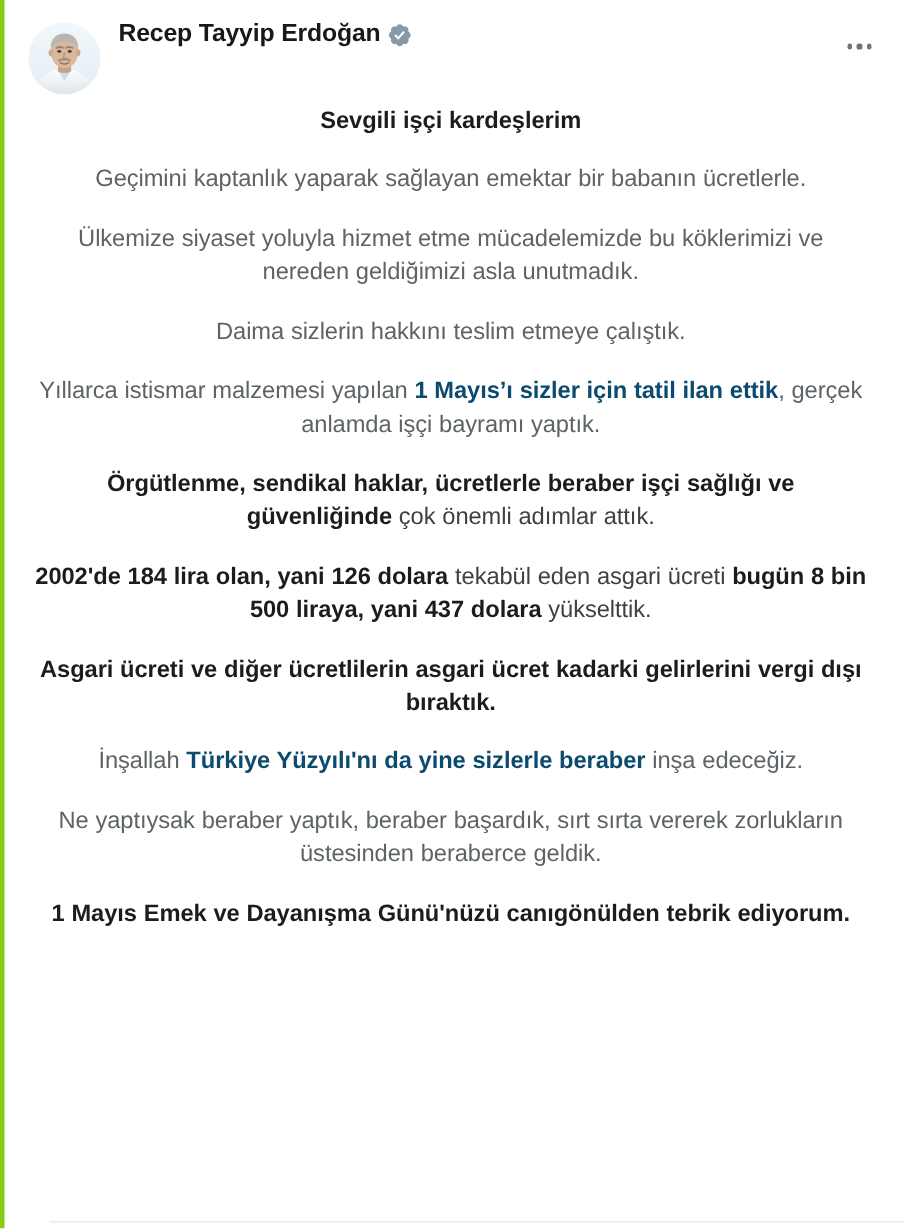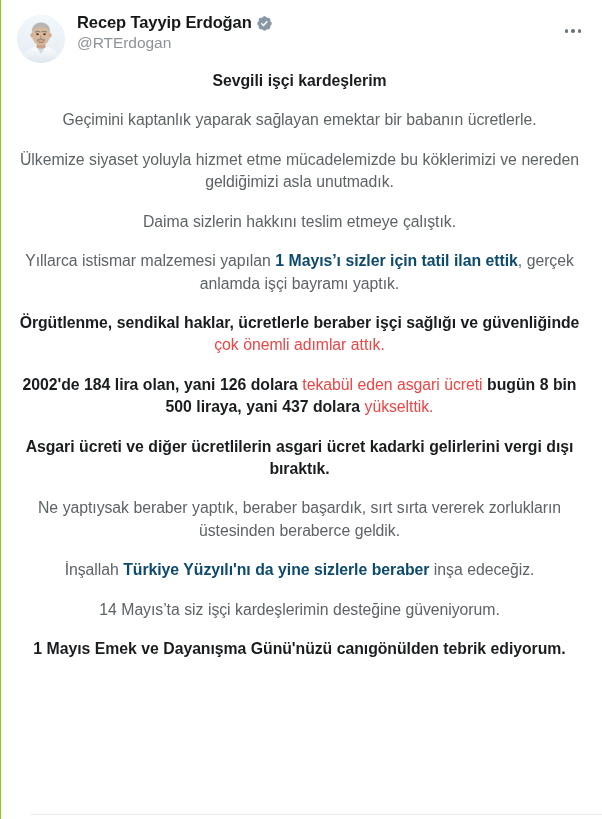--- a/index.html
+++ b/index.html
@@ -14,21 +14,21 @@
     font-family: "Liberation Sans", "DejaVu Sans", sans-serif;
     -webkit-font-smoothing: antialiased;
   }
 
   .tweet-card {
     position: relative;
     box-sizing: border-box;
     width: 602px;
     height: 819px;
     background: #ffffff;
-    border-left: 1px solid #84cc16;
+    border-left: 3px solid #84cc16;
     padding: 0;
   }
 
   
   .tweet-header {
     display: flex;
     align-items: flex-start;
     padding: 14px 14px 0 16px;
     height: 56px;
     box-sizing: border-box;
@@ -115,21 +115,21 @@
   .para.bold {
     font-weight: 700;
     color: #1a1d1f;
   }
   .para b {
     font-weight: 700;
     color: #0c4a6e;
   }
   .para.bold n {
     font-weight: 400;
-    color: #ef4444;
+    color: #404040;
   }
 
   .bottom-divider {
     position: absolute;
     left: 30px;
     right: 0;
     bottom: 4px;
     height: 1px;
     background: #e7eaec;
   }
@@ -188,39 +188,37 @@
 
     <div class="identity">
       <div class="identity-line">
         <span class="display-name">Recep Tayyip Erdoğan</span>
         <span class="verified-badge">
           <svg viewBox="0 0 22 22" xmlns="http://www.w3.org/2000/svg" aria-hidden="true">
             <path fill="#8899a6" d="M20.396 11c-.018-.646-.215-1.275-.57-1.816-.354-.54-.852-.972-1.438-1.246.223-.607.27-1.264.14-1.897-.131-.634-.437-1.218-.882-1.687-.47-.445-1.053-.75-1.687-.882-.633-.13-1.29-.083-1.897.14-.273-.587-.704-1.086-1.245-1.44S11.647 1.62 11 1.604c-.646.017-1.273.213-1.813.568s-.969.854-1.24 1.44c-.608-.223-1.267-.272-1.902-.14-.635.13-1.22.436-1.69.882-.445.47-.749 1.055-.878 1.688-.13.633-.08 1.29.144 1.896-.587.274-1.087.705-1.443 1.245-.356.54-.555 1.17-.574 1.817.02.647.218 1.276.574 1.817.356.54.856.972 1.443 1.245-.224.606-.274 1.263-.144 1.896.13.634.433 1.218.877 1.688.47.443 1.054.747 1.687.878.633.132 1.29.084 1.897-.136.274.586.705 1.084 1.246 1.439.54.354 1.17.551 1.816.569.647-.016 1.276-.213 1.817-.567s.972-.854 1.245-1.44c.604.239 1.266.296 1.903.164.636-.132 1.22-.447 1.68-.907.46-.46.776-1.044.908-1.681s.075-1.299-.165-1.903c.586-.274 1.084-.705 1.439-1.246.354-.54.551-1.17.569-1.816zM9.662 14.85l-3.429-3.428 1.293-1.302 2.072 2.072 4.4-4.794 1.347 1.246z"></path>
           </svg>
         </span>
       </div>
-      <div class="handle">@RTErdogan</div>
     </div>
 
     <div class="more-menu">
       <i></i>
       <i></i>
       <i></i>
     </div>
   </div>
 
   <div class="tweet-body" id="tweet-body">
       <p class="para bold"><span>Sevgili işçi kardeşlerim</span></p>
       <p class="para"><span>Geçimini kaptanlık yaparak sağlayan emektar bir babanın ücretlerle.</span></p>
       <p class="para"><span>Ülkemize siyaset yoluyla hizmet etme mücadelemizde bu köklerimizi ve nereden geldiğimizi asla unutmadık.</span></p>
       <p class="para"><span>Daima sizlerin hakkını teslim etmeye çalıştık.</span></p>
       <p class="para"><span>Yıllarca istismar malzemesi yapılan </span><b>1 Mayıs’ı sizler için tatil ilan ettik</b><span>, gerçek anlamda işçi bayramı yaptık.</span></p>
       <p class="para bold"><span>Örgütlenme, sendikal haklar, ücretlerle beraber işçi sağlığı ve güvenliğinde </span><n>çok önemli adımlar attık.</n></p>
       <p class="para bold"><span>2002'de 184 lira olan, yani 126 dolara </span><n>tekabül eden asgari ücreti </n><span>bugün 8 bin 500 liraya, yani 437 dolara </span><n>yükselttik.</n></p>
       <p class="para bold"><span>Asgari ücreti ve diğer ücretlilerin asgari ücret kadarki gelirlerini vergi dışı bıraktık.</span></p>
+      <p class="para"><span>İnşallah </span><b>Türkiye Yüzyılı'nı da yine sizlerle beraber</b><span> inşa edeceğiz.</span></p>
       <p class="para"><span>Ne yaptıysak beraber yaptık, beraber başardık, sırt sırta vererek zorlukların üstesinden beraberce geldik.</span></p>
-      <p class="para"><span>İnşallah </span><b>Türkiye Yüzyılı'nı da yine sizlerle beraber</b><span> inşa edeceğiz.</span></p>
-      <p class="para"><span>14 Mayıs’ta siz işçi kardeşlerimin desteğine güveniyorum.</span></p>
       <p class="para bold"><span>1 Mayıs Emek ve Dayanışma Günü'nüzü canıgönülden tebrik ediyorum.</span></p>
     </div>
 
   <div class="bottom-divider"></div>
 </div>
 
 </body></html>

